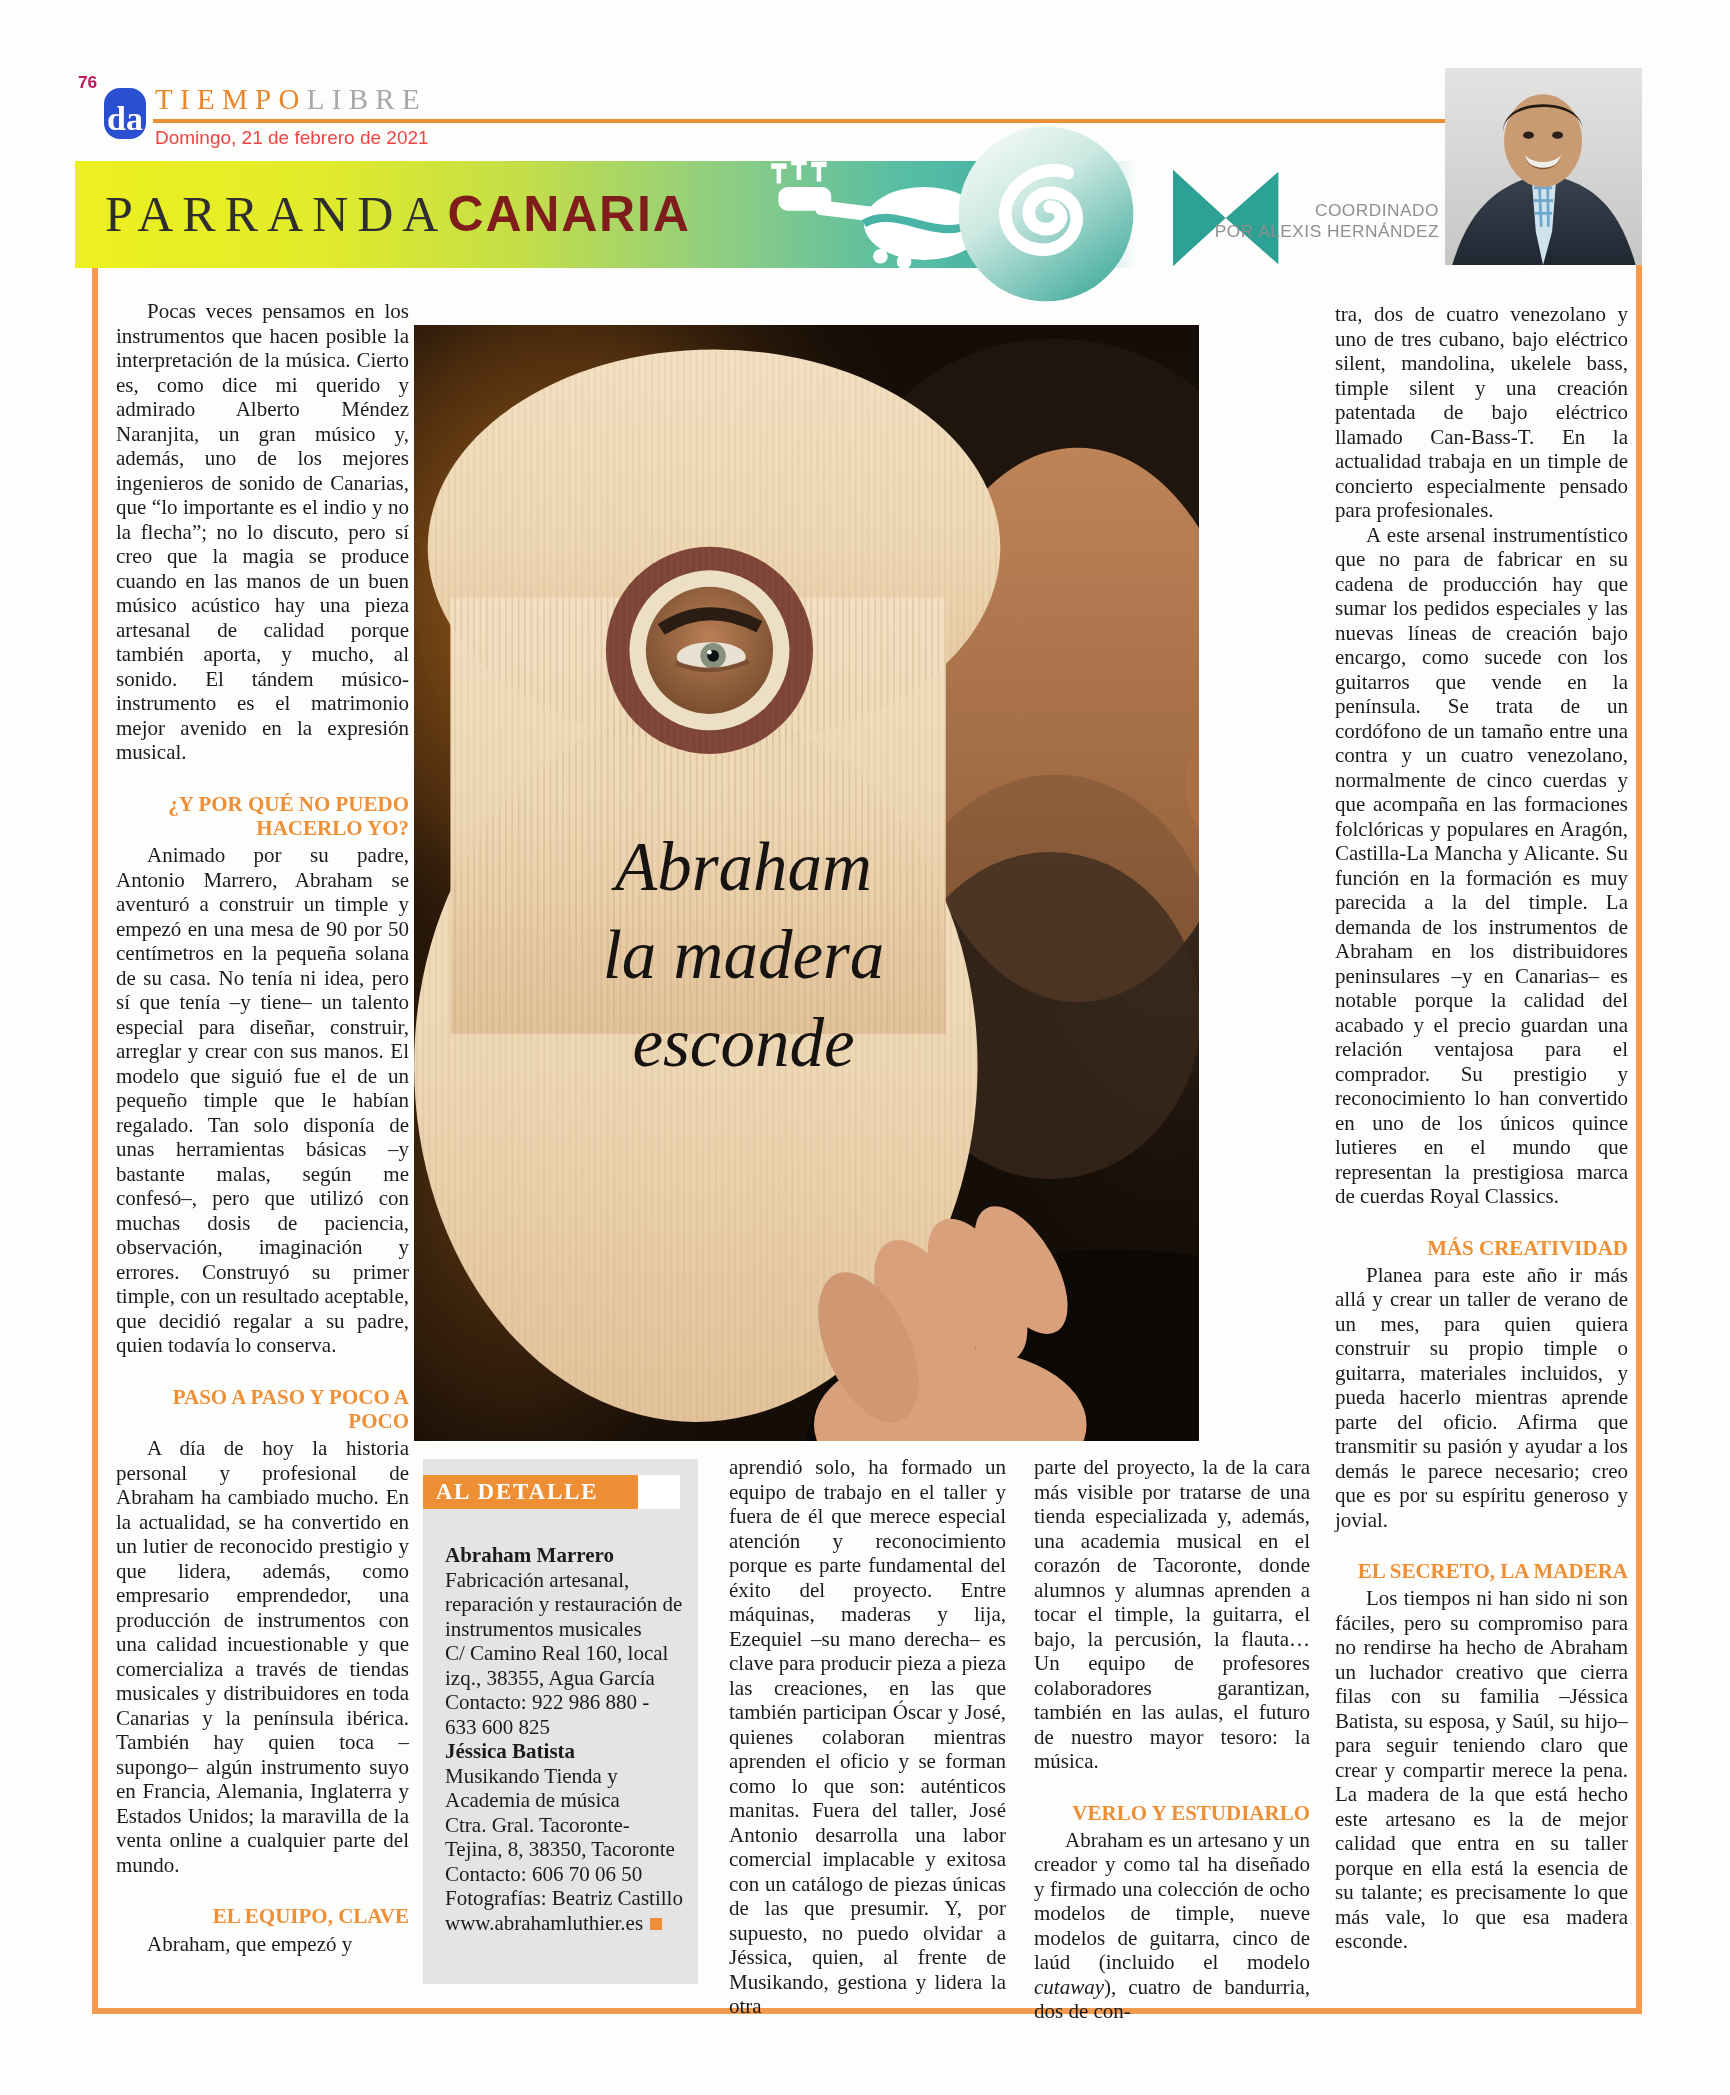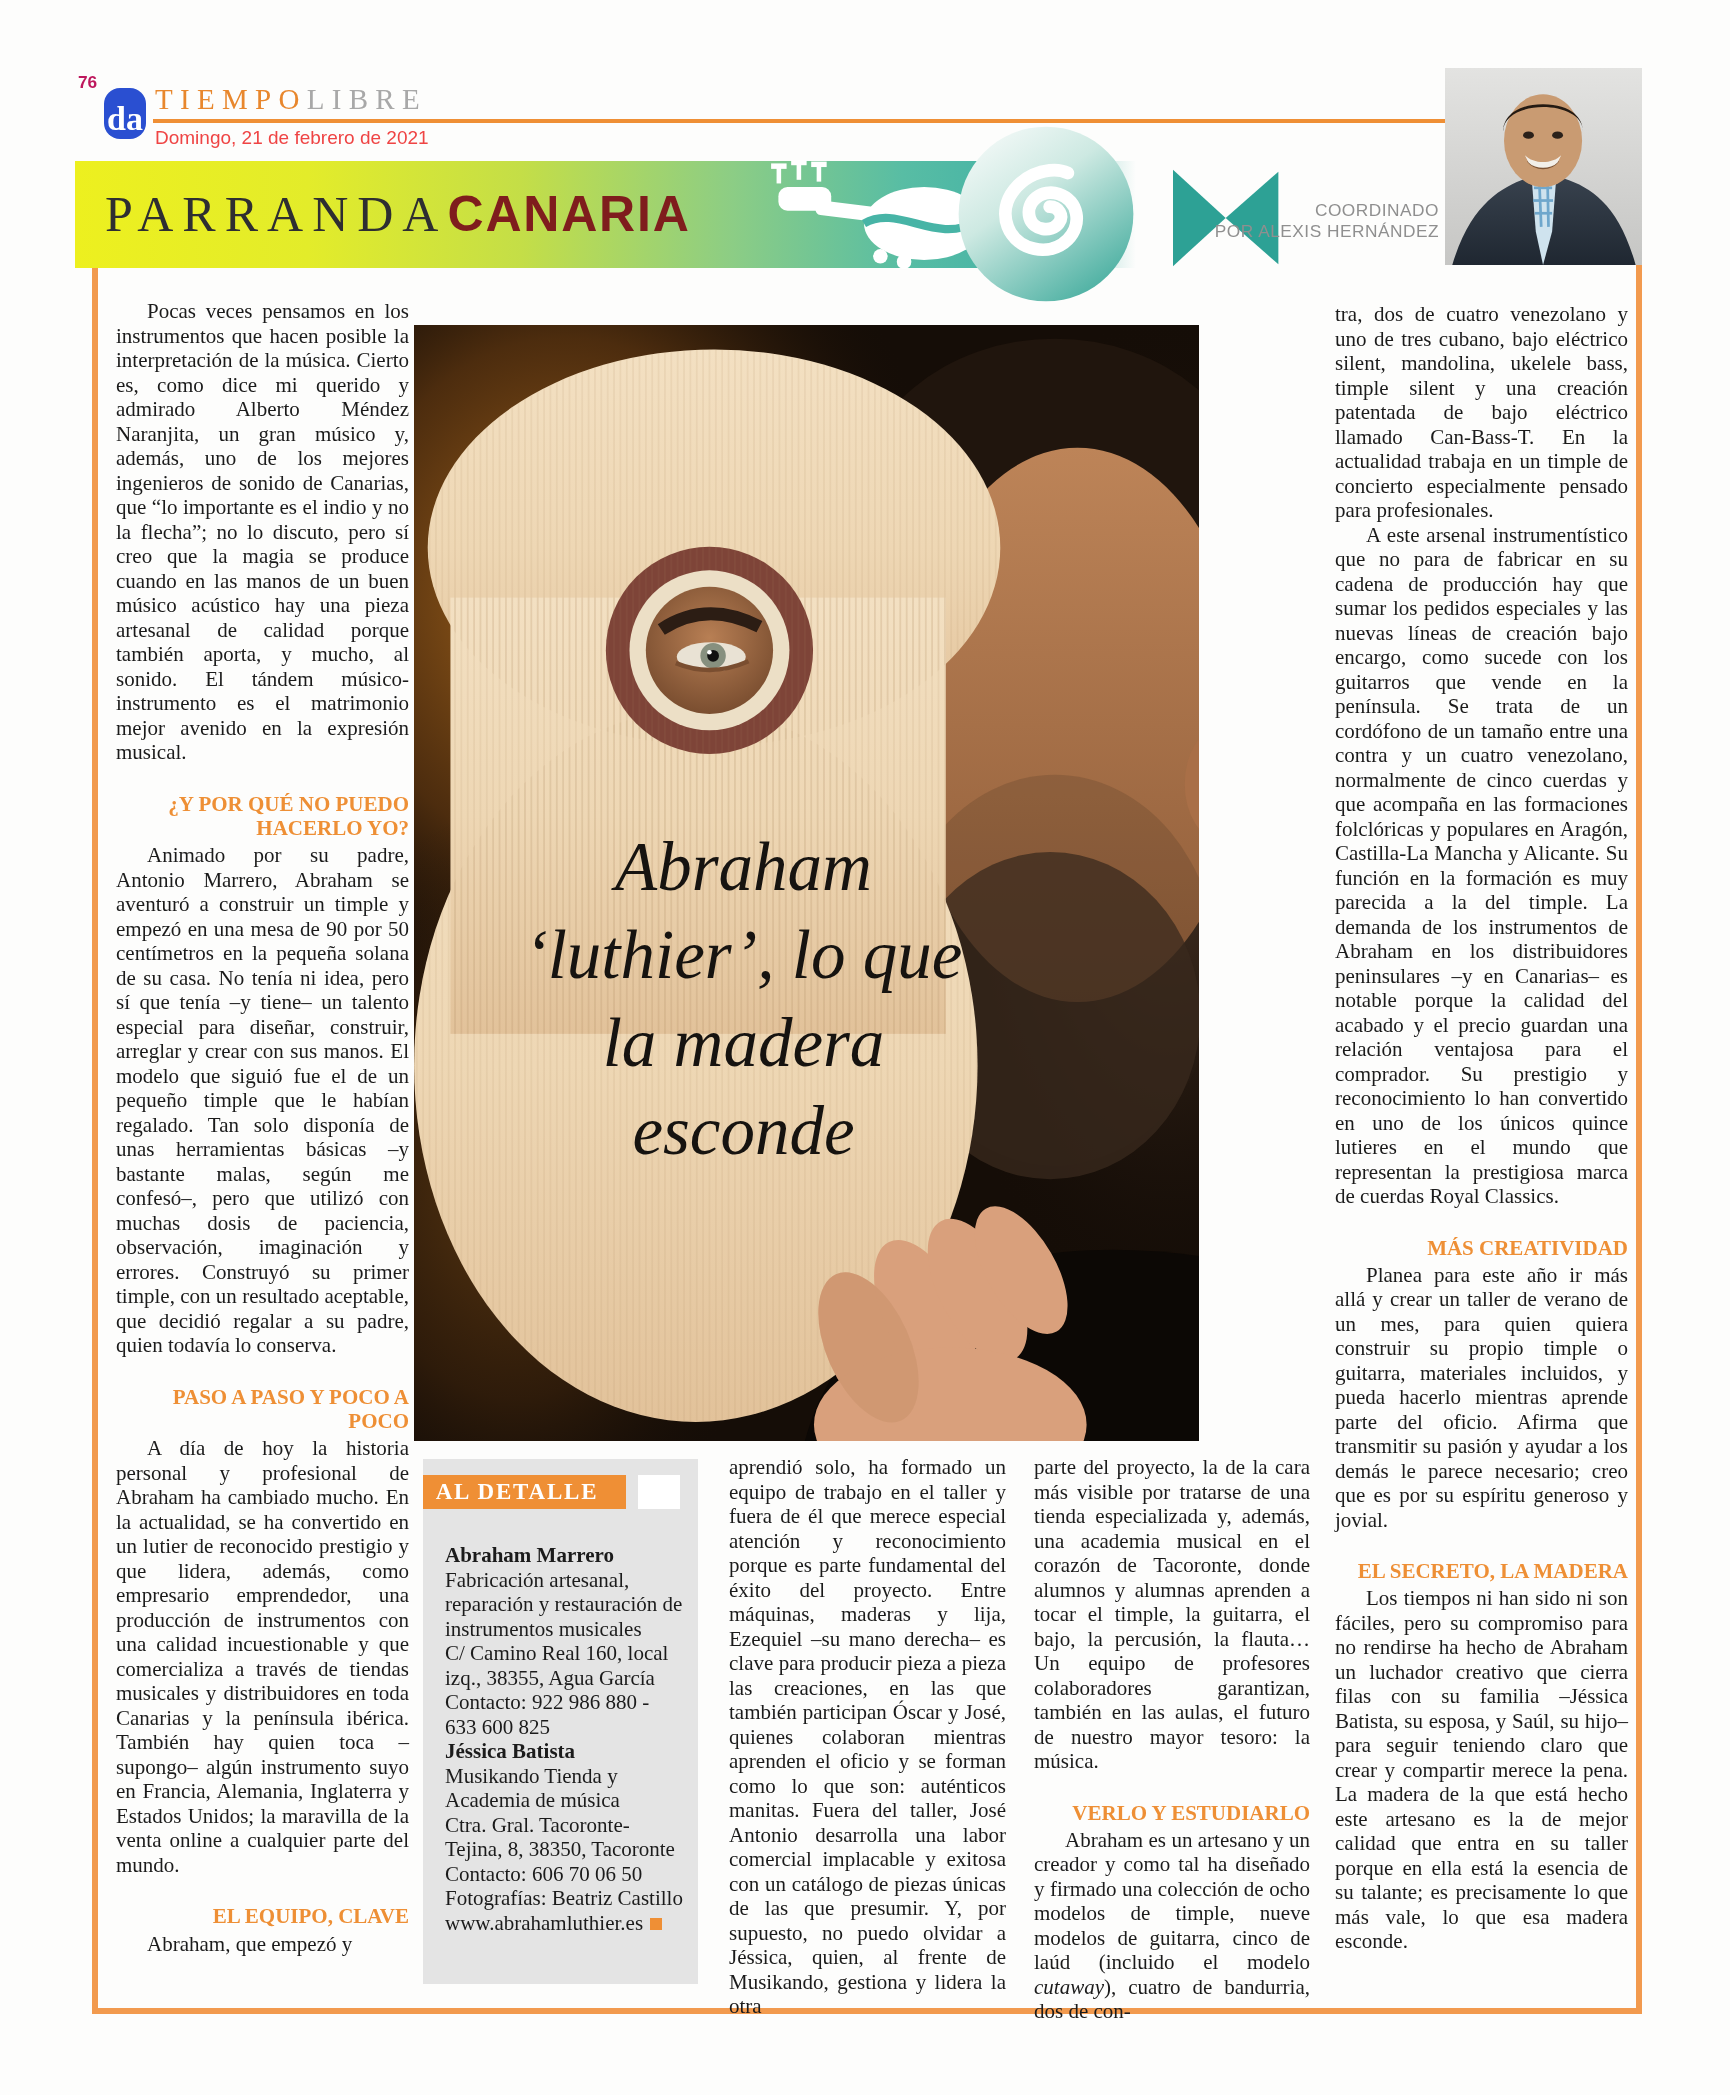--- a/index.html
+++ b/index.html
@@ -48,21 +48,21 @@
   .photo{left:414px;top:325px;width:785px;height:1116px;background:#150d07;overflow:hidden;}
   .photo svg{position:absolute;left:0;top:0;}
   .headline{position:absolute;left:32px;top:498px;width:595px;text-align:center;
             font:italic 400 69px/88px "Liberation Serif",serif;color:#161310;}
 
   
   .coordphoto{left:1445px;top:68px;width:197px;height:197px;overflow:hidden;}
 
   
   .detail{left:423px;top:1459px;width:275px;height:525px;background:#e4e4e4;}
-  .detailbar{position:absolute;left:0;top:16.4px;width:203px;height:34px;background:#ef8f35;}
+  .detailbar{position:absolute;left:0;top:16.4px;width:256px;height:34px;background:#ef8f35;}
   .detailbar span{position:absolute;left:12.7px;top:0;font:bold 23px/34px "Liberation Serif",serif;
                   color:#ffffff;letter-spacing:1.8px;}
   .detailnotch{position:absolute;left:215px;top:16.4px;width:42px;height:34px;background:#ffffff;}
   .detailbody{position:absolute;left:22px;top:84px;width:238px;font:21px/24.5px "Liberation Serif",serif;color:#1b1b1b;}
   .detailbody p{margin:0;}
   .detailbody p.bold{font-weight:bold;}
   .endmark{display:inline-block;width:11.8px;height:11.8px;background:#ef8f35;margin-left:7.3px;}
 </style>
 </head>
 <body>
@@ -241,21 +241,20 @@
         <ellipse cx="562" cy="1090" rx="44" ry="90" transform="rotate(-26 562 1090)"></ellipse>
         <ellipse cx="620" cy="1062" rx="42" ry="86" transform="rotate(-28 620 1062)"></ellipse>
         <ellipse cx="668" cy="1040" rx="38" ry="78" transform="rotate(-30 668 1040)"></ellipse>
         <ellipse cx="590" cy="1210" rx="150" ry="85"></ellipse>
       </g>
       <ellipse cx="500" cy="1125" rx="46" ry="88" transform="rotate(-24 500 1125)" fill="#c08960" opacity="0.35"></ellipse>
     </svg>
 
     <div class="headline">
       <div>Abraham</div>
-      <div>‘luthier’, lo que</div>
       <div>la madera</div>
       <div>esconde</div>
     </div>
   </div>
 
   <div class="abs detail">
     <div class="detailbar">
       <span>AL DETALLE</span>
     </div>
     <div class="detailnotch"></div>

